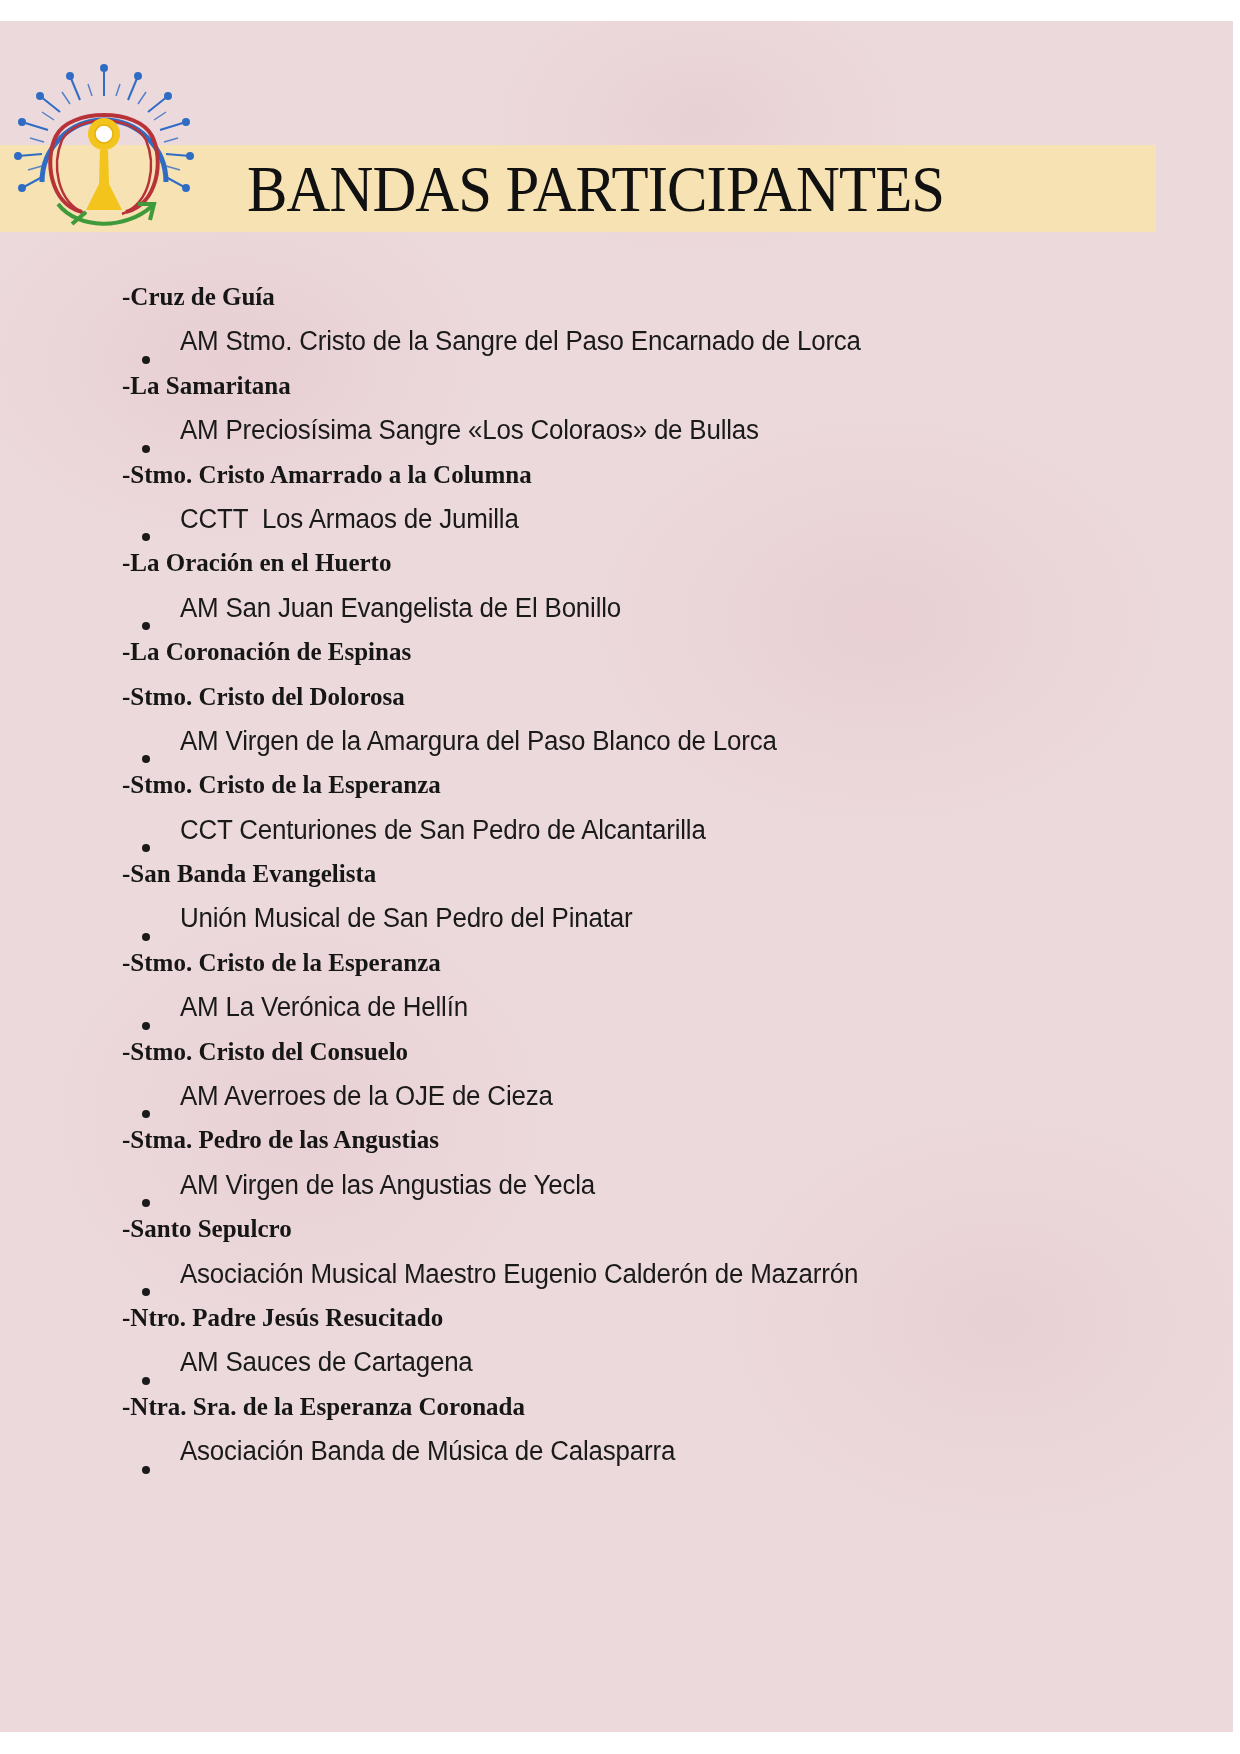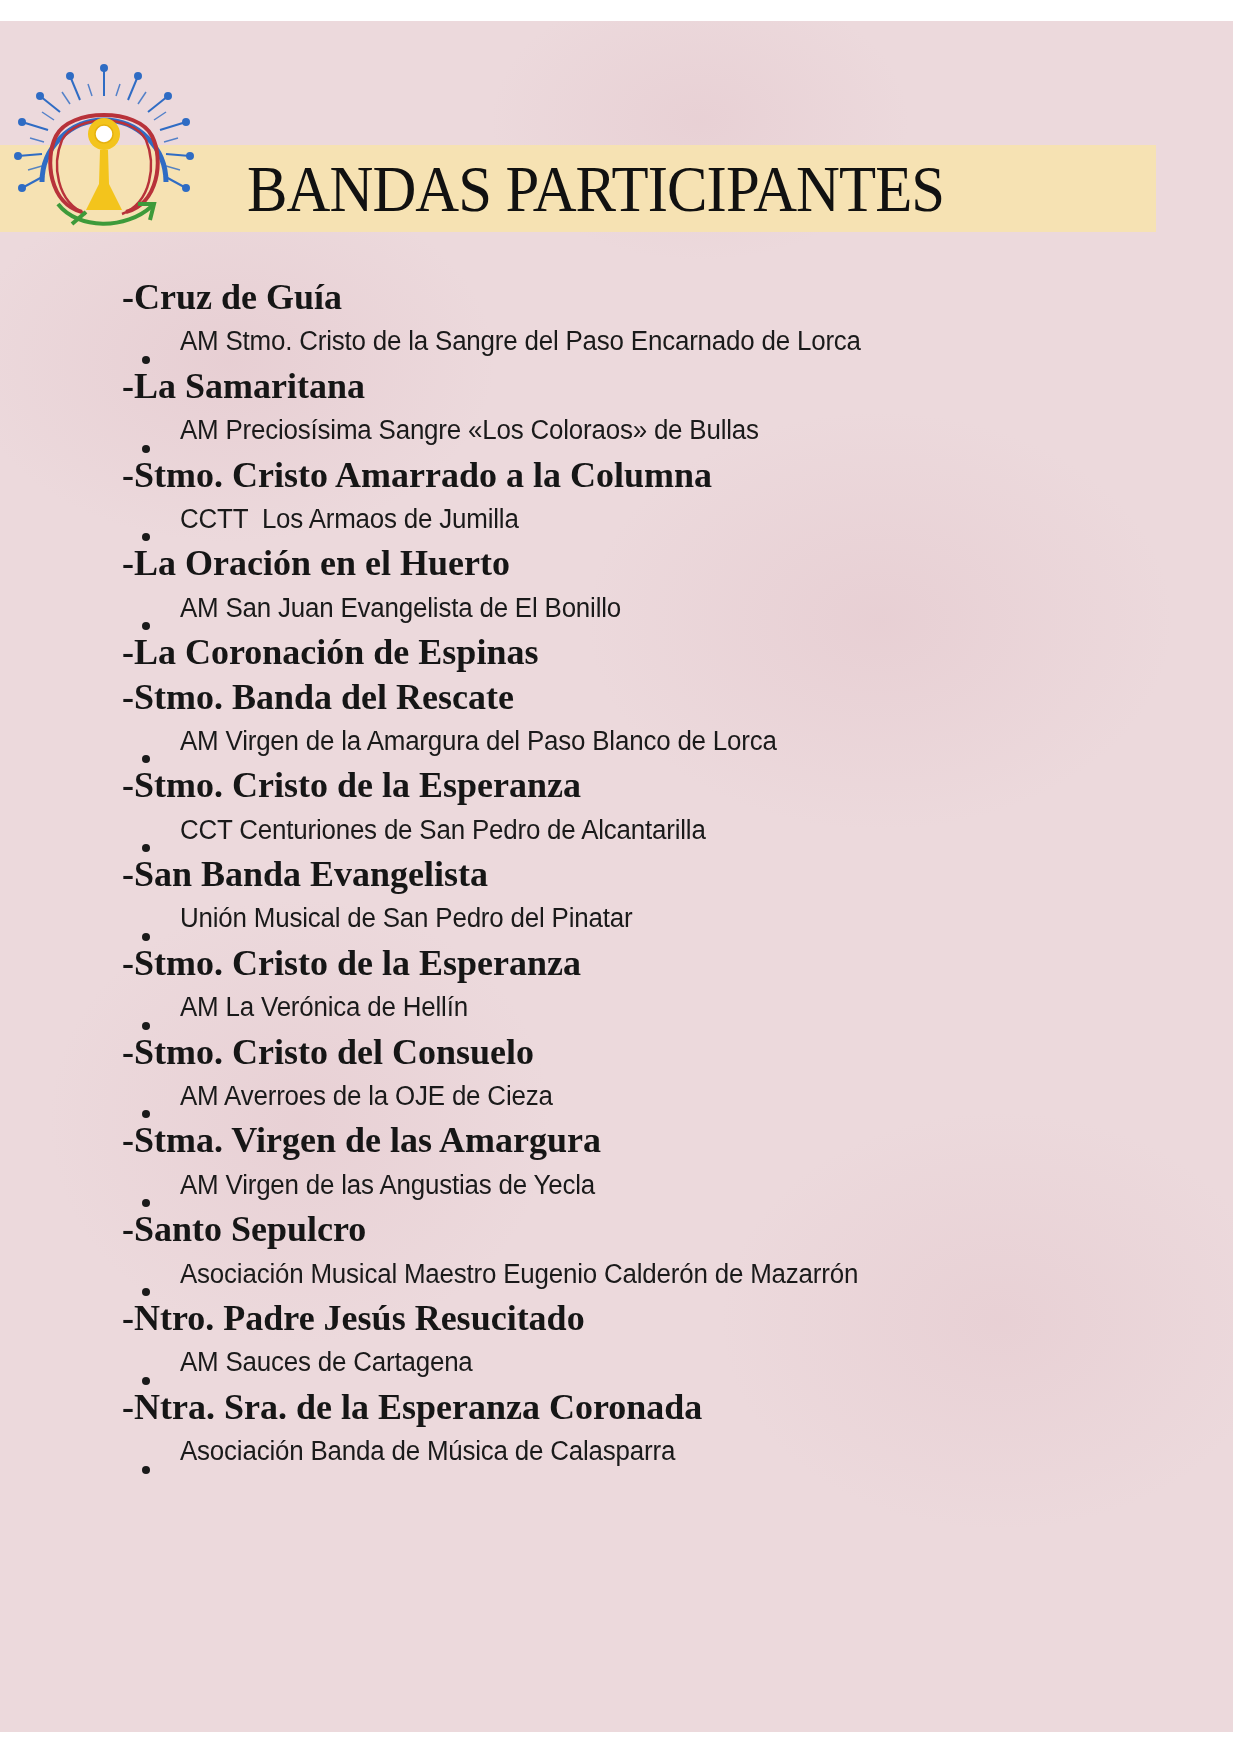--- a/index.html
+++ b/index.html
@@ -47,21 +47,21 @@
     }
     .list {
       position: absolute;
       left: 122px; top: 275px;
       width: 1000px;
     }
     .entry { margin: 0; }
     .group-title {
       font-family: "Liberation Serif", serif;
       font-weight: bold;
-      font-size: 36px;
+      font-size: 25px;
       line-height: 44.4px;
       height: 44.4px;
       color: #161616;
       white-space: nowrap;
     }
     .band-row {
       display: flex;
       align-items: flex-end;
       height: 44.4px;
       white-space: nowrap;
@@ -179,21 +179,21 @@
     <div class="group-title">-La Oración en el Huerto</div>
     <div class="band-row">
         <span class="bullet"></span>
         <span class="band-name">AM San Juan Evangelista de El Bonillo</span>
       </div>
   </div>
   <div class="entry">
     <div class="group-title">-La Coronación de Espinas</div>
   </div>
   <div class="entry">
-    <div class="group-title">-Stmo. Banda del Rescate</div>
+    <div class="group-title">-Stmo. Cristo del Dolorosa</div>
     <div class="band-row">
         <span class="bullet"></span>
         <span class="band-name">AM Virgen de la Amargura del Paso Blanco de Lorca</span>
       </div>
   </div>
   <div class="entry">
     <div class="group-title">-Stmo. Cristo de la Esperanza</div>
     <div class="band-row">
         <span class="bullet"></span>
         <span class="band-name">CCT Centuriones de San Pedro de Alcantarilla</span>
@@ -214,21 +214,21 @@
       </div>
   </div>
   <div class="entry">
     <div class="group-title">-Stmo. Cristo del Consuelo</div>
     <div class="band-row">
         <span class="bullet"></span>
         <span class="band-name">AM Averroes de la OJE de Cieza</span>
       </div>
   </div>
   <div class="entry">
-    <div class="group-title">-Stma. Virgen de las Amargura</div>
+    <div class="group-title">-Stma. Pedro de las Angustias</div>
     <div class="band-row">
         <span class="bullet"></span>
         <span class="band-name">AM Virgen de las Angustias de Yecla</span>
       </div>
   </div>
   <div class="entry">
     <div class="group-title">-Santo Sepulcro</div>
     <div class="band-row">
         <span class="bullet"></span>
         <span class="band-name">Asociación Musical Maestro Eugenio Calderón de Mazarrón</span>

